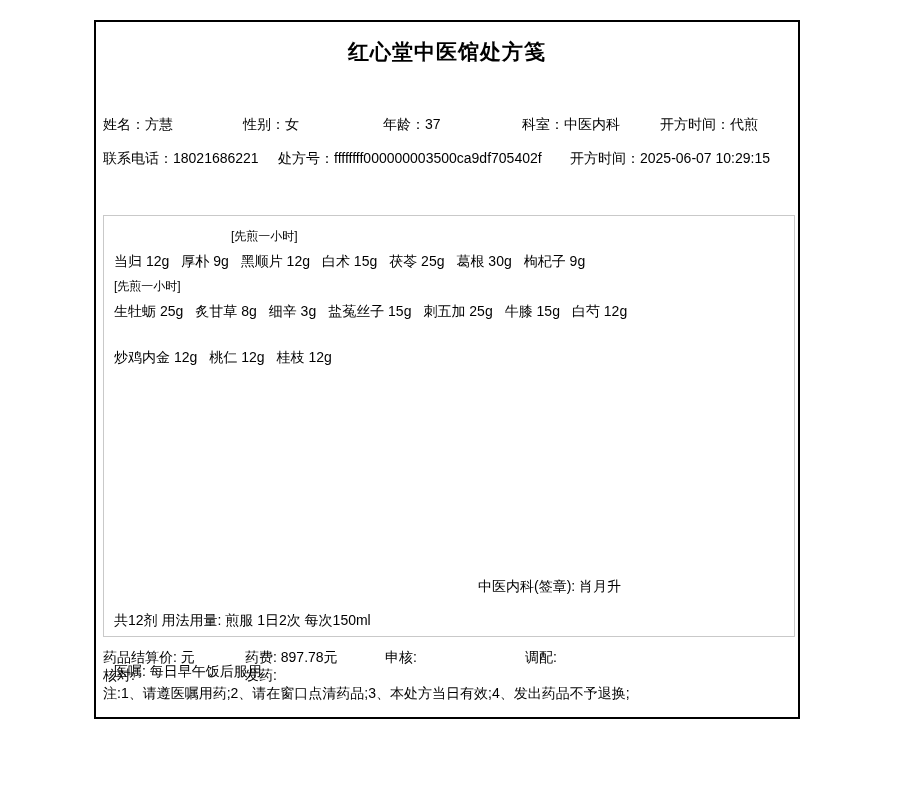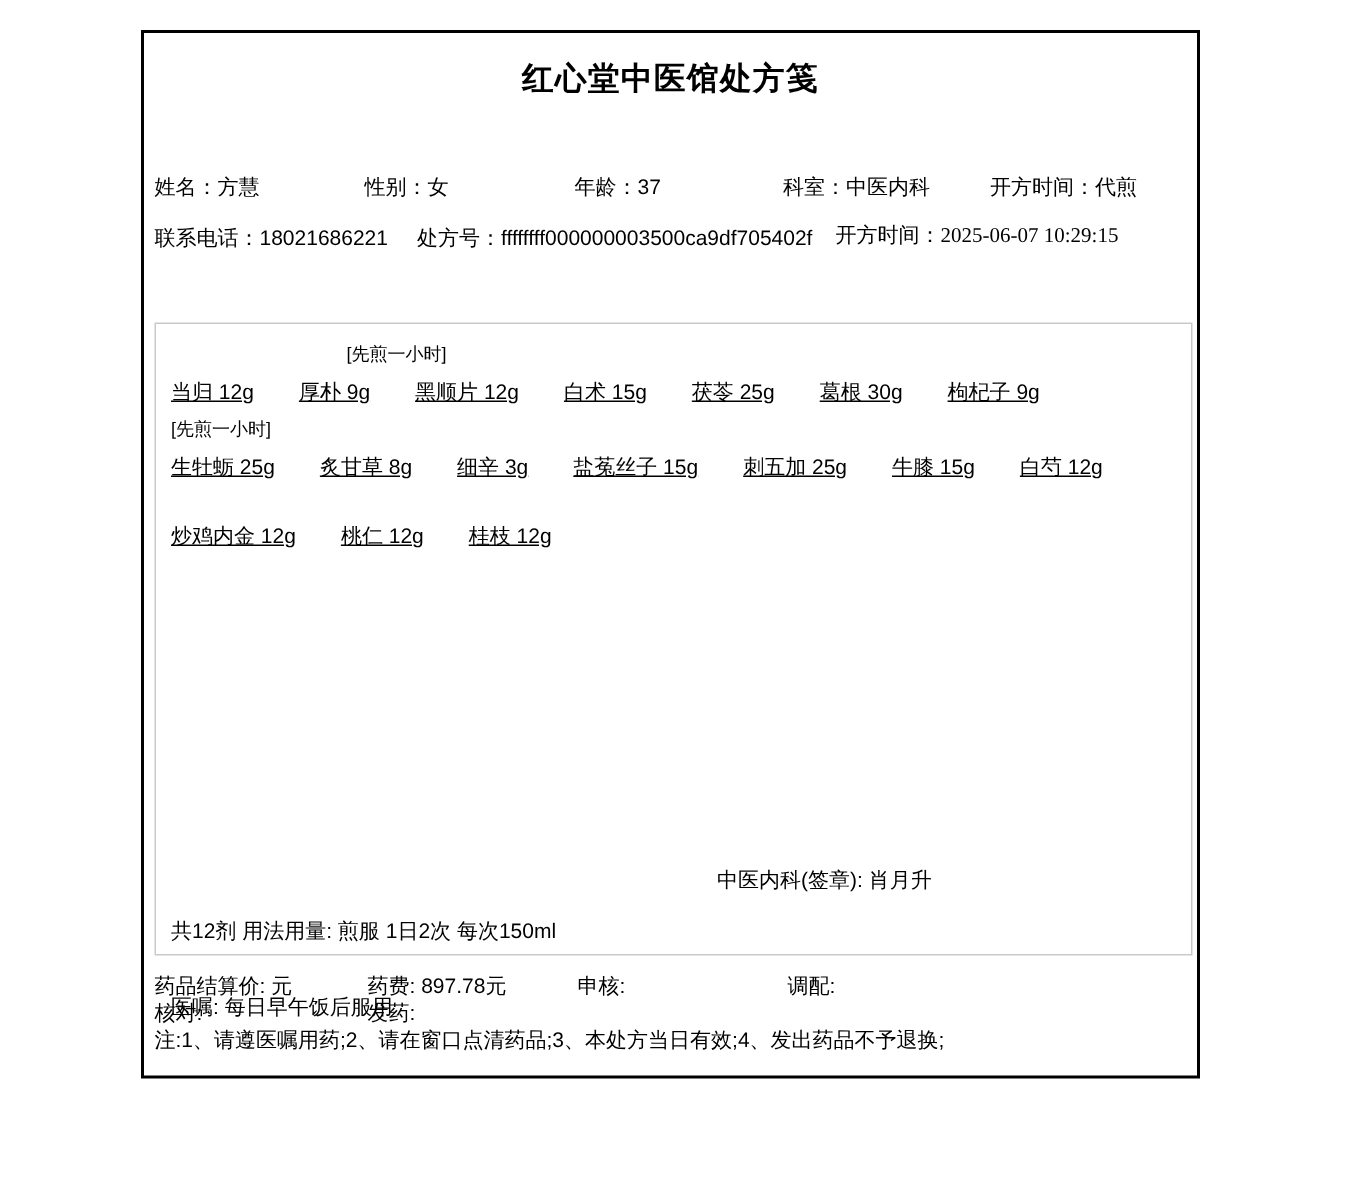--- a/index.html
+++ b/index.html
@@ -6,32 +6,32 @@
   .page{position:relative;width:900px;height:800px;background:#fff;overflow:hidden;
         font-family:"Liberation Sans","DejaVu Sans",sans-serif;color:#000;}
   .doc{position:absolute;left:94px;top:20px;width:706px;height:699px;border:2px solid #000;box-sizing:border-box;}
   .doc-title{margin-top:16px;text-align:center;font-size:21px;font-weight:bold;letter-spacing:1px;}
   .fld{position:absolute;font-size:14px;white-space:pre;line-height:16px;}
   
   .r1{top:116px;}
   .r1f0{left:103px;} .r1f1{left:243px;} .r1f2{left:383px;} .r1f3{left:522px;} .r1f4{left:660px;}
   
   .r2{top:150px;}
-  .r2f0{left:103px;} .r2f1{left:278px;} .r2f2{left:557px;font-family:Liberation Serif, serif;}
+  .r2f0{left:103px;} .r2f1{left:278px;} .r2f2{left:570px;}
   
   .rx-box{position:absolute;left:103px;top:215px;width:692px;height:422px;border:1px solid #c9c9c9;
           box-sizing:border-box;display:flex;background:#fff;}
   .diag-cell{width:137px;border-right:1px solid #c9c9c9;padding:13px 6px 0 9px;font-size:14px;box-sizing:border-box;}
   .rx-cell{flex:1;position:relative;padding:13px 10px 0 10px;font-size:14px;}
   .rx-header{line-height:16px;margin-bottom:9px;}
   .rx-note{font-size:12px;line-height:14px;margin-bottom:10px;white-space:pre;}
   .rx-note.indented{margin-left:117px;}
   .herb-line{line-height:16px;margin-bottom:10px;white-space:pre;}
   .herb-line.gap{margin-top:30px;}
-  .herb{margin-right:30px;text-decoration:underline;}
+  .herb{margin-right:12px;}
   .rx-usage{position:absolute;left:10px;top:362px;font-size:14px;line-height:17px;white-space:pre;}
   .rx-sign{position:absolute;left:374px;top:362px;font-size:14px;line-height:17px;white-space:pre;}
   
   .f1{top:649px;} .f2{top:667px;} .f3{top:685px;}
   .ff0{left:103px;} .ff1{left:245px;} .ff2{left:385px;} .ff3{left:525px;}
 </style>
 </head>
 <body>
 
 <div class="page">

